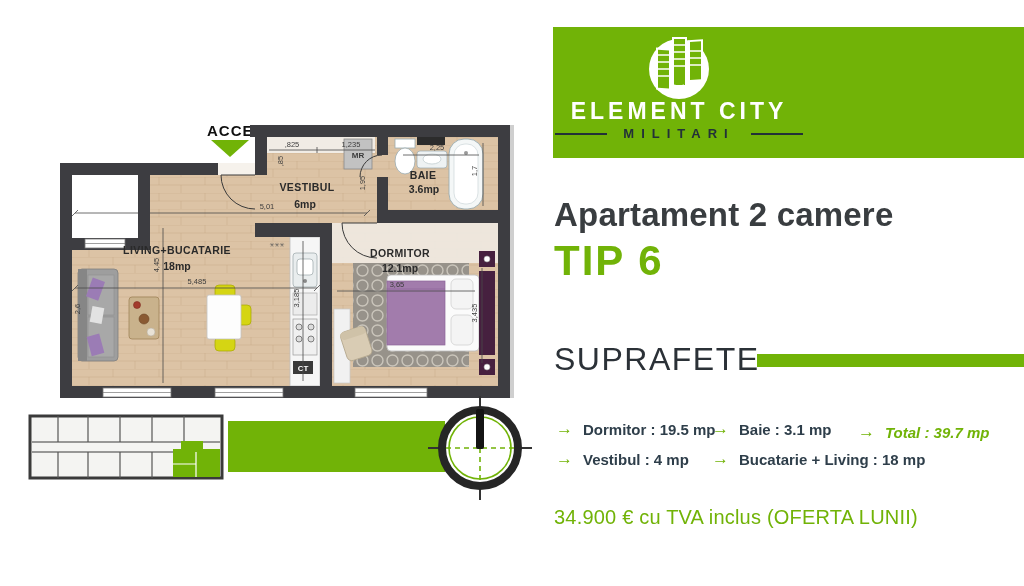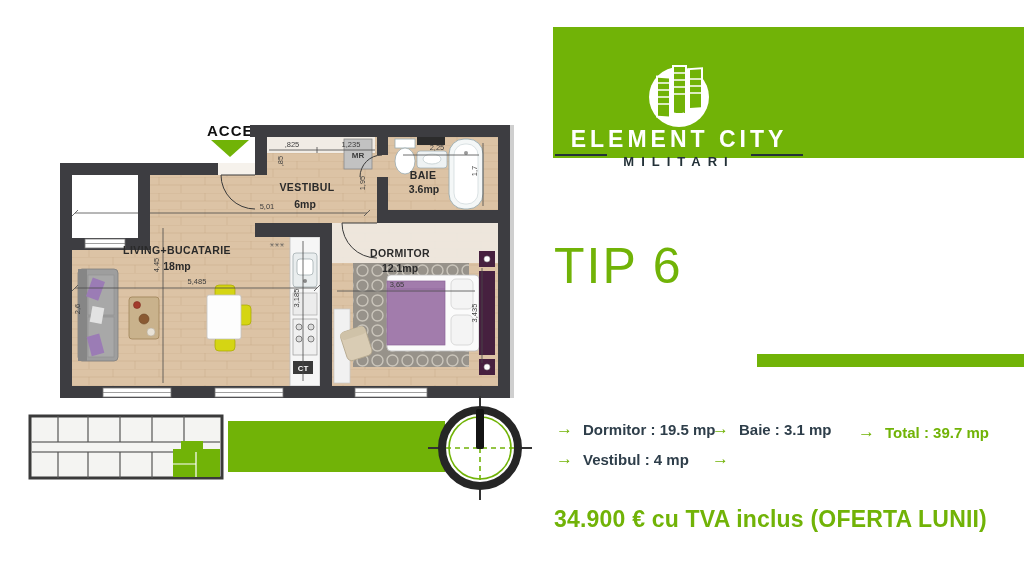--- a/index.html
+++ b/index.html
@@ -3,41 +3,41 @@
 <meta charset="utf-8">
 <style>
   :root{ --accent:#71b307; --wall:#3d3d41; }
   html,body{margin:0;padding:0;background:#fff;}
   #canvas{position:relative;width:1024px;height:586px;background:#fff;overflow:hidden;
           font-family:"Liberation Sans", sans-serif;}
   .abs{position:absolute;}
 
   
   .banner{left:553px;top:27px;width:471px;height:131px;background:var(--accent);}
-  .brand-wrap{position:absolute;left:0;top:0;width:252px;height:158px;margin-top:28px;}
+  .brand-wrap{position:absolute;left:0;top:0;width:252px;height:158px;}
   .brand-icon{position:absolute;left:81px;top:6px;}
   .brand-name{position:absolute;left:0;top:71px;width:252px;text-align:center;color:#fff;
               font-size:23px;font-weight:bold;letter-spacing:4px;}
-  .brand-loc-row{position:absolute;left:0;top:99px;width:252px;display:flex;align-items:flex-start;
+  .brand-loc-row{position:absolute;left:0;top:99px;width:252px;display:flex;align-items:center;
                  justify-content:center;gap:16px;}
   .brand-loc-row .rule{height:2px;width:52px;background:#233138;}
   .brand-loc{color:#233138;font-size:13px;font-weight:bold;letter-spacing:7px;}
 
   .title1{left:554px;top:196px;font-size:33px;font-weight:bold;color:#393d40;letter-spacing:0.2px;}
-  .title2{left:554px;top:237px;font-size:50px;font-weight:normal;color:var(--accent);letter-spacing:2px;}
+  .title2{left:554px;top:237px;font-size:42px;font-weight:bold;color:var(--accent);letter-spacing:2px;}
 
   .suprafete{left:554px;top:341px;font-size:32px;color:#2b3137;letter-spacing:1.5px;}
   .suprafete-bar{left:757px;top:354px;width:267px;height:13px;background:var(--accent);}
 
   .surf{display:flex;align-items:center;gap:10px;font-size:15px;font-weight:bold;color:#2e3e4a;
         white-space:nowrap;}
   .surf .arr{color:var(--accent);font-size:17px;font-weight:bold;}
-  .surf.hl span.txt{color:var(--accent);}
-
-  .price{left:554px;top:506px;font-size:23px;font-weight:bold;color:var(--accent);letter-spacing:0.2px;}
+  .surf.hl span.txt{color:var(--accent);font-style:italic;}
+
+  .price{left:554px;top:506px;font-size:20px;font-weight:normal;color:var(--accent);letter-spacing:0.2px;}
 
   
   .acces-label{left:207px;top:122px;font-size:15px;font-weight:bold;color:#101010;letter-spacing:1px;}
   .acces-tri{left:211px;top:140px;width:0;height:0;border-left:19px solid transparent;
              border-right:19px solid transparent;border-top:17px solid var(--accent);}
   .green-band{left:228px;top:421px;width:217px;height:51px;background:var(--accent);z-index:1;}
   .compass{left:428px;top:396px;z-index:2;}
 
   svg text{font-family:"Liberation Sans", sans-serif;}
   .room-n{font-size:10.5px;font-weight:bold;fill:#2a2a2a;letter-spacing:0.4px;}
@@ -263,39 +263,42 @@
       </svg>
       <div class="brand-name">ELEMENT CITY</div>
       <div class="brand-loc-row">
         <span class="rule"></span>
         <span class="brand-loc">MILITARI</span>
         <span class="rule"></span>
       </div>
     </div>
   </div>
 
+  <div class="abs title1">Apartament 2 camere</div>
   <div class="abs title2">TIP 6</div>
 
+  <div class="abs suprafete">SUPRAFETE</div>
   <div class="abs suprafete-bar"></div>
 
   <div class="abs surf" style="left:556px;top:419px">
     <span class="arr">→</span>
     <span class="txt">Dormitor : 19.5 mp</span>
   </div>
   <div class="abs surf" style="left:712px;top:419px">
     <span class="arr">→</span>
     <span class="txt">Baie : 3.1 mp</span>
   </div>
   <div class="abs surf hl" style="left:858px;top:422px">
     <span class="arr">→</span>
     <span class="txt">Total : 39.7 mp</span>
   </div>
   <div class="abs surf" style="left:556px;top:449px">
     <span class="arr">→</span>
     <span class="txt">Vestibul : 4 mp</span>
   </div>
   <div class="abs surf" style="left:712px;top:449px">
     <span class="arr">→</span>
+    <span class="txt">Bucatarie + Living : 18 mp</span>
   </div>
 
   <div class="abs price">34.900 € cu TVA inclus (OFERTA LUNII)</div>
 
 </div>
 
 </body></html>

